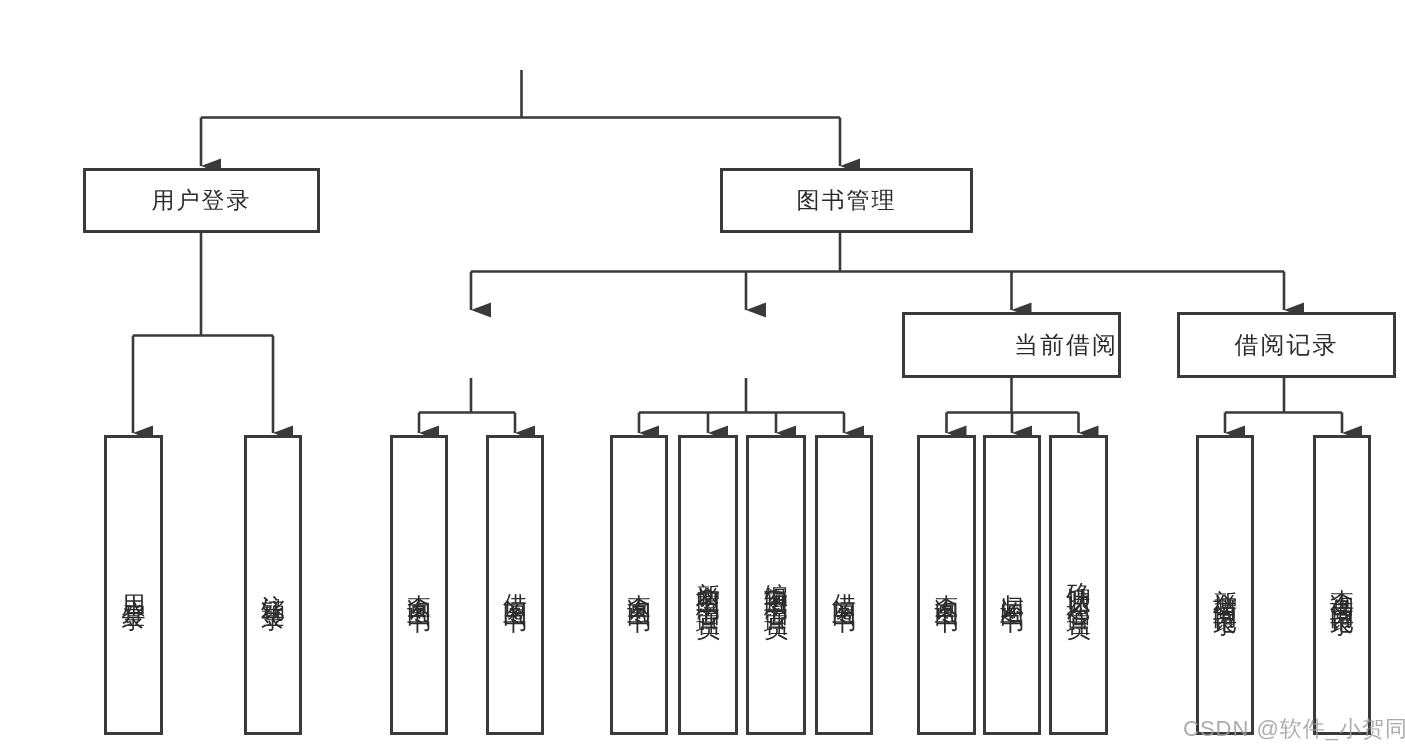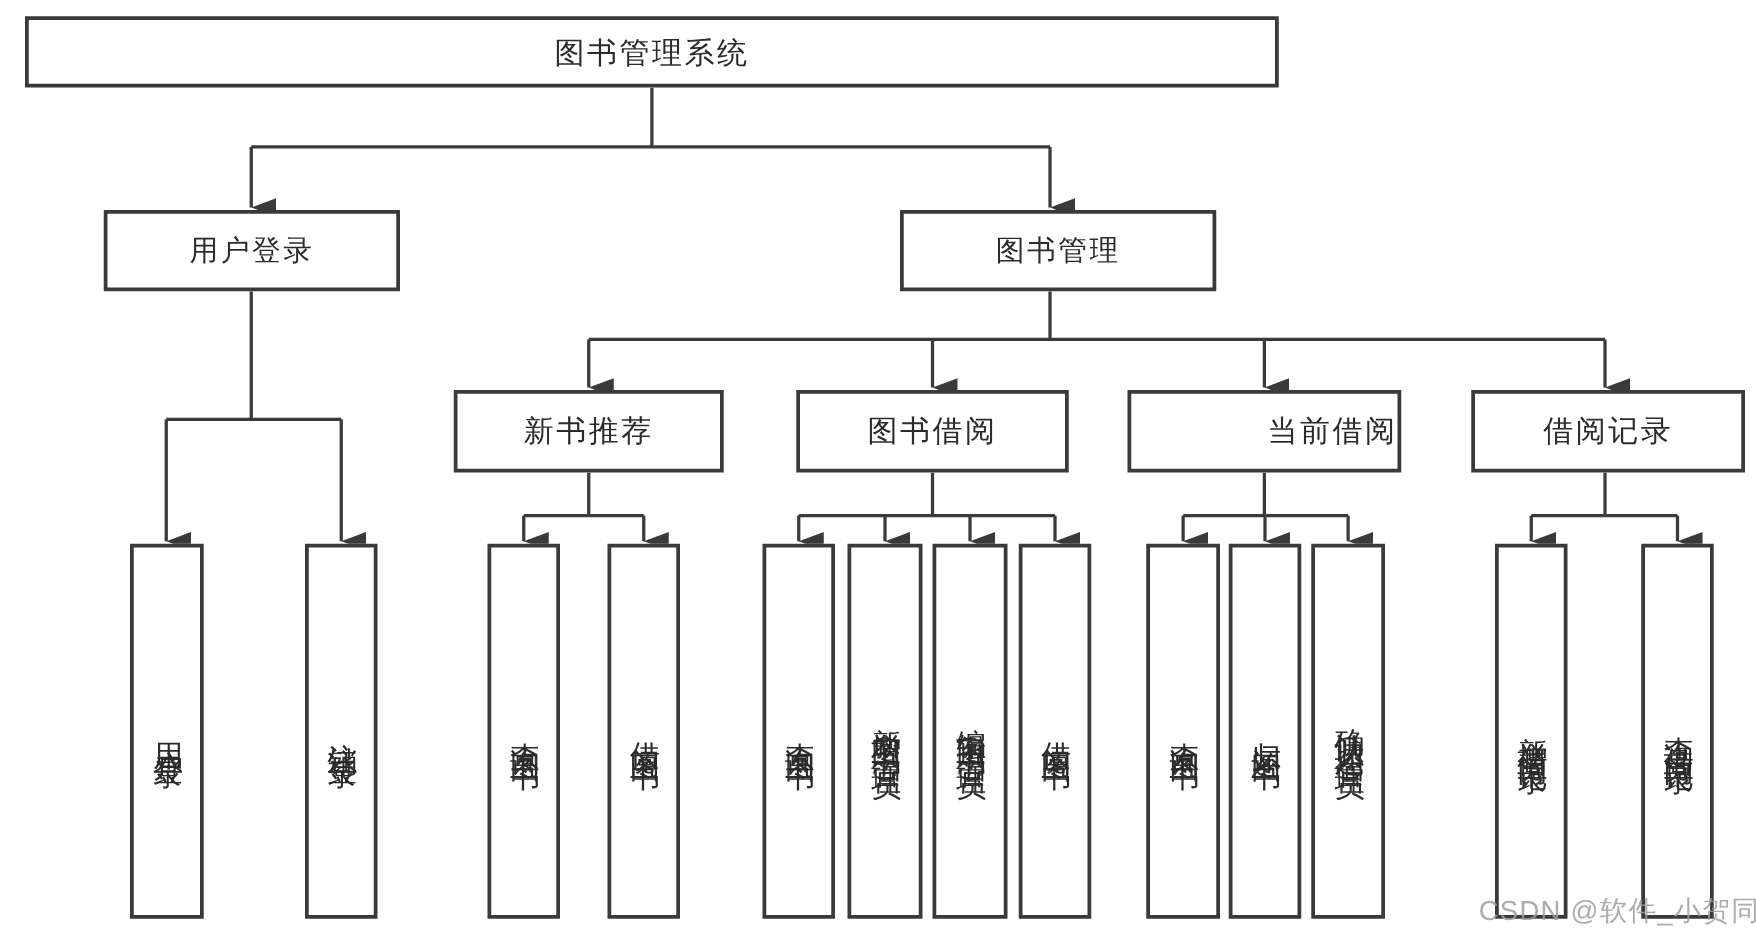--- a/index.html
+++ b/index.html
@@ -107,37 +107,28 @@
       <path d="M1012,412.5 V433" marker-end="url(#arrow)"></path>
       <path d="M1078.5,412.5 V433" marker-end="url(#arrow)"></path>
 
       <path d="M1284,378 V412.5"></path>
       <path d="M1225,412.5 H1342"></path>
       <path d="M1225,412.5 V433" marker-end="url(#arrow)"></path>
       <path d="M1342,412.5 V433" marker-end="url(#arrow)"></path>
     </g>
   </svg>
 
-  <div class="box root-box">
-    <span class="hlabel">图书管理系统</span>
-  </div>
 
   <div class="box l2-box" style="left:83px; width:237px;">
     <span class="hlabel">用户登录</span>
   </div>
   <div class="box l2-box" style="left:720px; width:253px;">
     <span class="hlabel">图书管理</span>
   </div>
 
-  <div class="box l3-box" style="left:363px; width:216px;">
-    <span class="hlabel">新书推荐</span>
-  </div>
-  <div class="box l3-box" style="left:637px; width:218px;">
-    <span class="hlabel">图书借阅</span>
-  </div>
   <div class="box l3-box" style="left:902px; width:219px;justify-content:flex-end;">
     <span class="hlabel">当前借阅</span>
   </div>
   <div class="box l3-box" style="left:1177px; width:219px;">
     <span class="hlabel">借阅记录</span>
   </div>
 
   <div class="box leaf" style="left:104px; width:59px;">
     <span class="vlabel">用户登录</span>
   </div>

